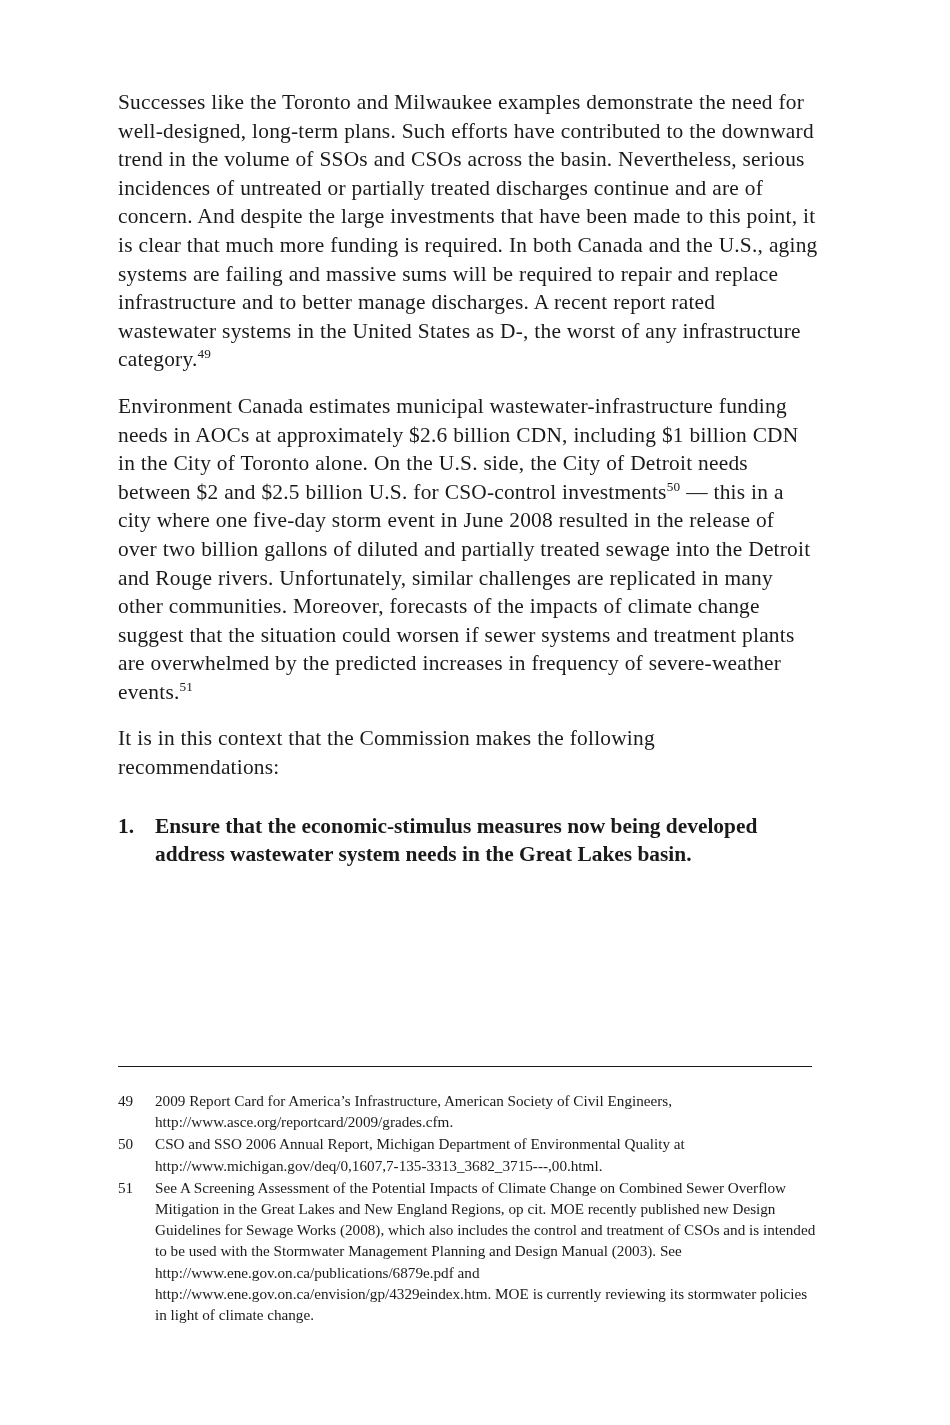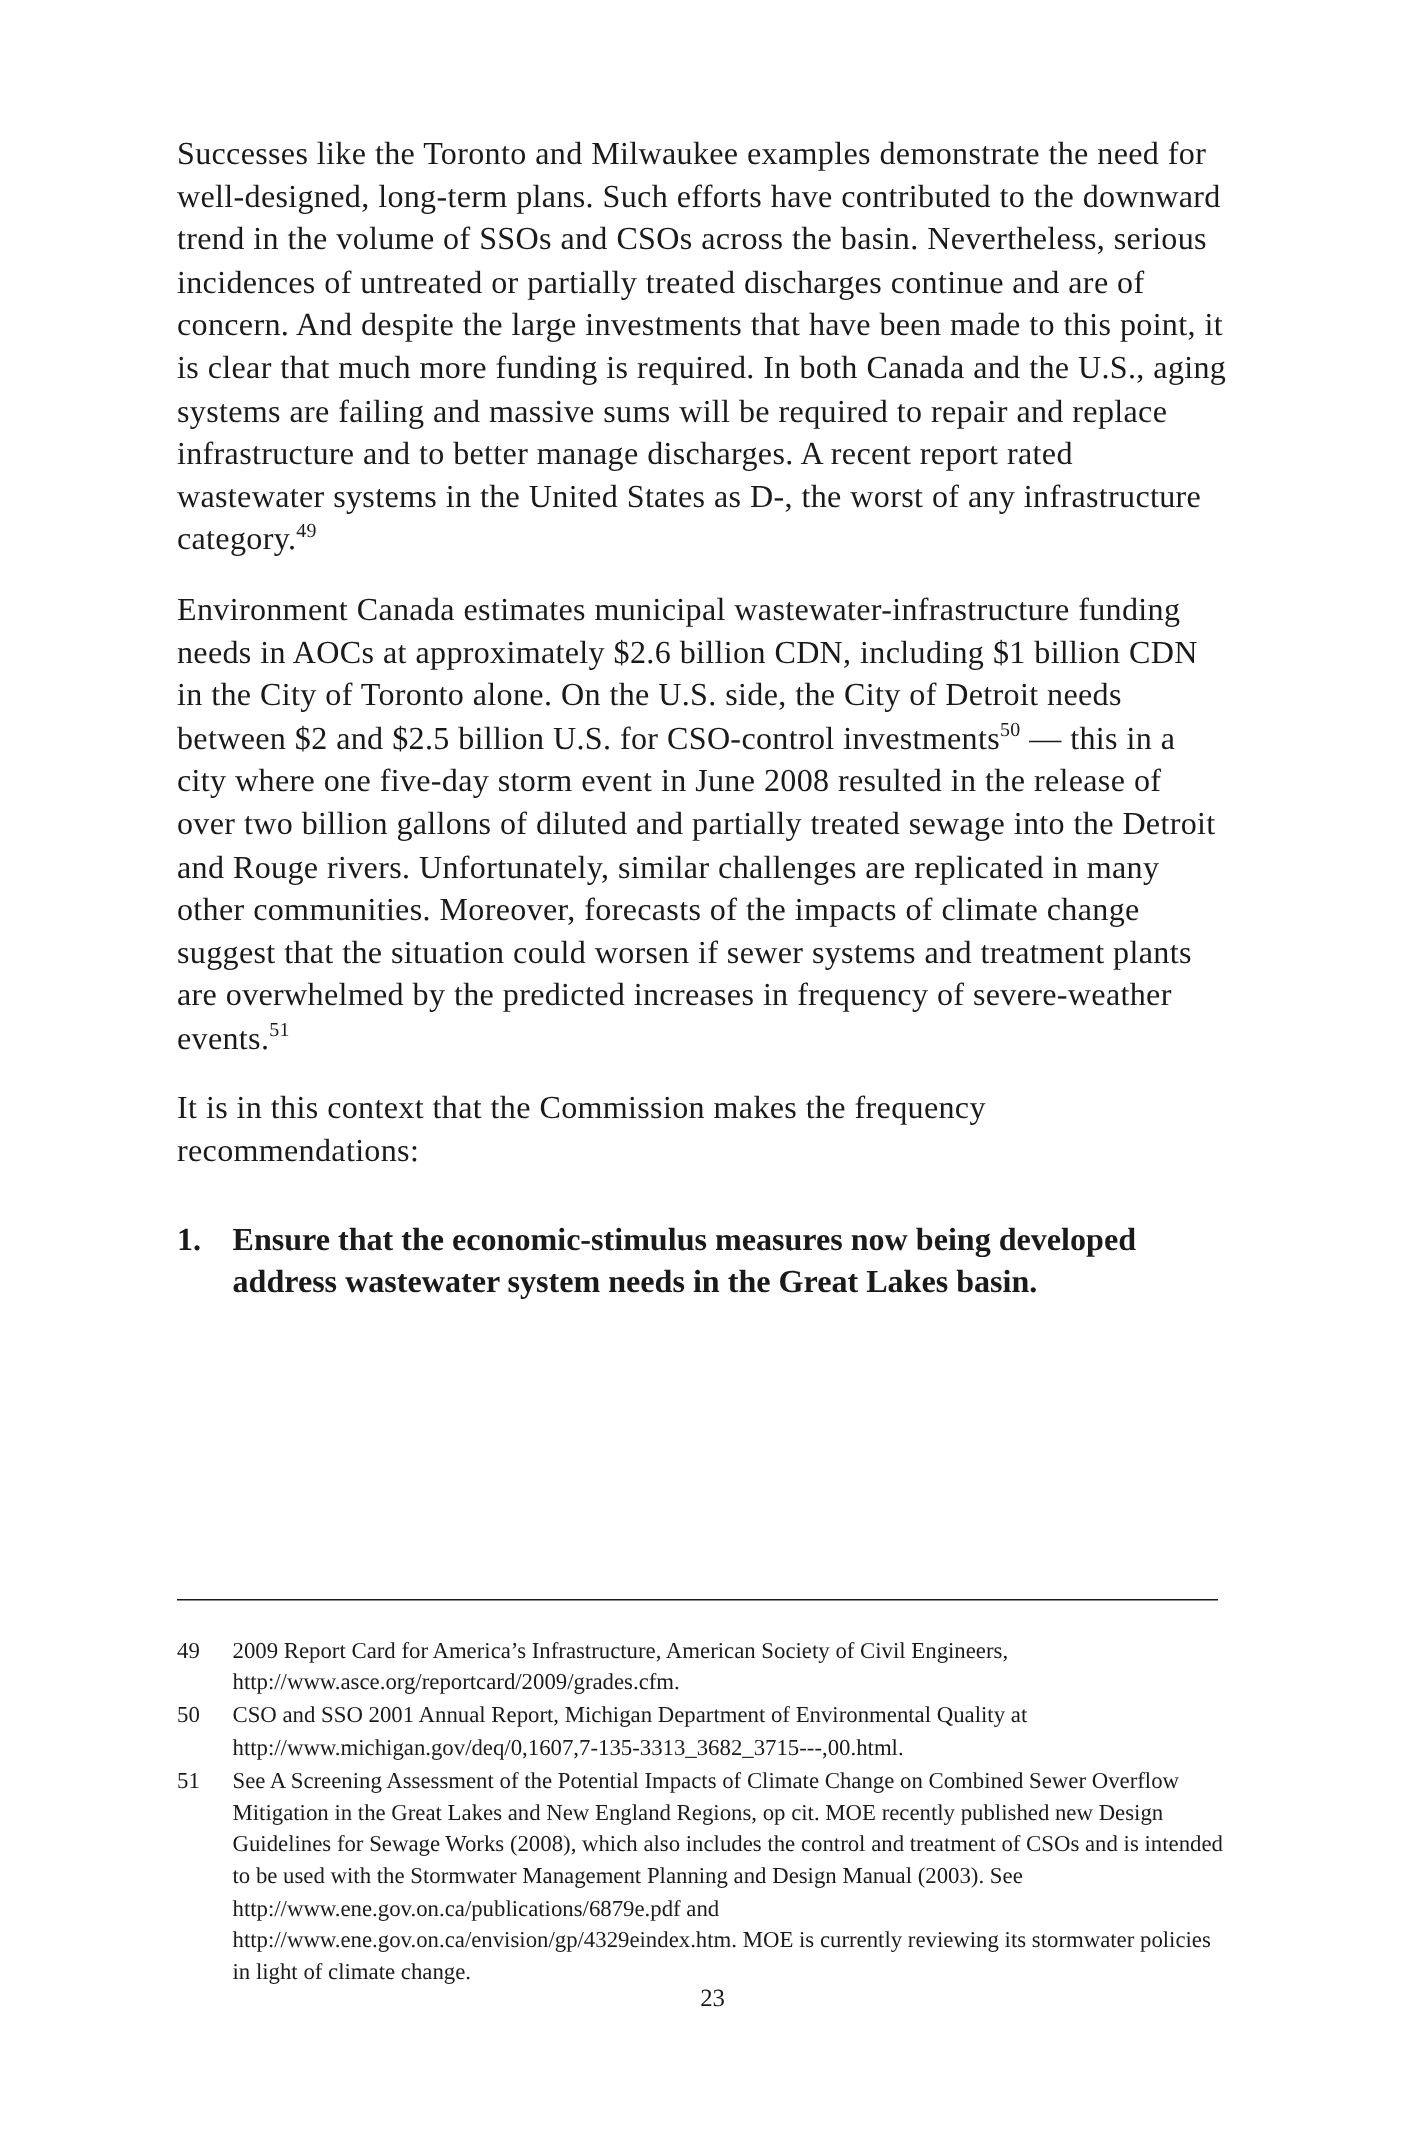--- a/index.html
+++ b/index.html
@@ -107,46 +107,45 @@
 
     <p class="body-para">
       <span>Successes like the Toronto and Milwaukee examples demonstrate the need for well-designed, long-term plans. Such efforts have contributed to the downward trend in the volume of SSOs and CSOs across the basin. Nevertheless, serious incidences of untreated or partially treated discharges continue and are of concern. And despite the large investments that have been made to this point, it is clear that much more funding is required. In both Canada and the U.S., aging systems are failing and massive sums will be required to repair and replace infrastructure and to better manage discharges. A recent report rated wastewater systems in the United States as D-, the worst of any infrastructure category.</span><sup class="fn-ref">49</sup>
     </p>
 
     <p class="body-para">
       <span>Environment Canada estimates municipal wastewater-infrastructure funding needs in AOCs at approximately $2.6 billion CDN, including $1 billion CDN in the City of Toronto alone. On the U.S. side, the City of Detroit needs between $2 and $2.5 billion U.S. for CSO-control investments</span><sup class="fn-ref">50</sup><span> — this in a city where one five-day storm event in June 2008 resulted in the release of over two billion gallons of diluted and partially treated sewage into the Detroit and Rouge rivers. Unfortunately, similar challenges are replicated in many other communities. Moreover, forecasts of the impacts of climate change suggest that the situation could worsen if sewer systems and treatment plants are overwhelmed by the predicted increases in frequency of severe-weather events.</span><sup class="fn-ref">51</sup>
     </p>
 
     <p class="body-para">
-      <span>It is in this context that the Commission makes the frequency recommendations:</span>
+      <span>It is in this context that the Commission makes the following recommendations:</span>
     </p>
 
     <div class="rec-item">
       <div class="rec-num">1.</div>
       <div class="rec-text">Ensure that the economic-stimulus measures now being developed address wastewater system needs in the Great Lakes basin.</div>
     </div>
 
   </div>
 
   <div class="fn-rule"></div>
 
   <div class="footnotes">
 
     <div class="fn-row">
       <div class="fn-num">49</div>
       <div class="fn-body"><span class="it">2009 Report Card for America’s Infrastructure</span><span>, American Society of Civil Engineers, http://www.asce.org/reportcard/2009/grades.cfm.</span></div>
     </div>
 
     <div class="fn-row">
       <div class="fn-num">50</div>
-      <div class="fn-body"><span class="it">CSO and SSO 2001 Annual Report</span><span>, Michigan Department of Environmental Quality at http://www.michigan.gov/deq/0,1607,7-135-3313_3682_3715---,00.html.</span></div>
+      <div class="fn-body"><span class="it">CSO and SSO 2006 Annual Report</span><span>, Michigan Department of Environmental Quality at http://www.michigan.gov/deq/0,1607,7-135-3313_3682_3715---,00.html.</span></div>
     </div>
 
     <div class="fn-row">
       <div class="fn-num">51</div>
       <div class="fn-body"><span>See </span><span class="it">A Screening Assessment of the Potential Impacts of Climate Change on Combined Sewer Overflow Mitigation in the Great Lakes and New England Regions</span><span>, op cit. MOE recently published new </span><span class="it">Design Guidelines for Sewage Works (2008)</span><span>, which also includes the control and treatment of CSOs and is intended to be used with the </span><span class="it">Stormwater Management Planning and Design Manual</span><span> (2003). See http://www.ene.gov.on.ca/publications/6879e.pdf and http://www.ene.gov.on.ca/envision/gp/4329eindex.htm. MOE is currently reviewing its stormwater policies in light of climate change.</span></div>
     </div>
 
   </div>
 
-  <div class="page-num">23</div>
 
 </div>
 
 </body></html>

